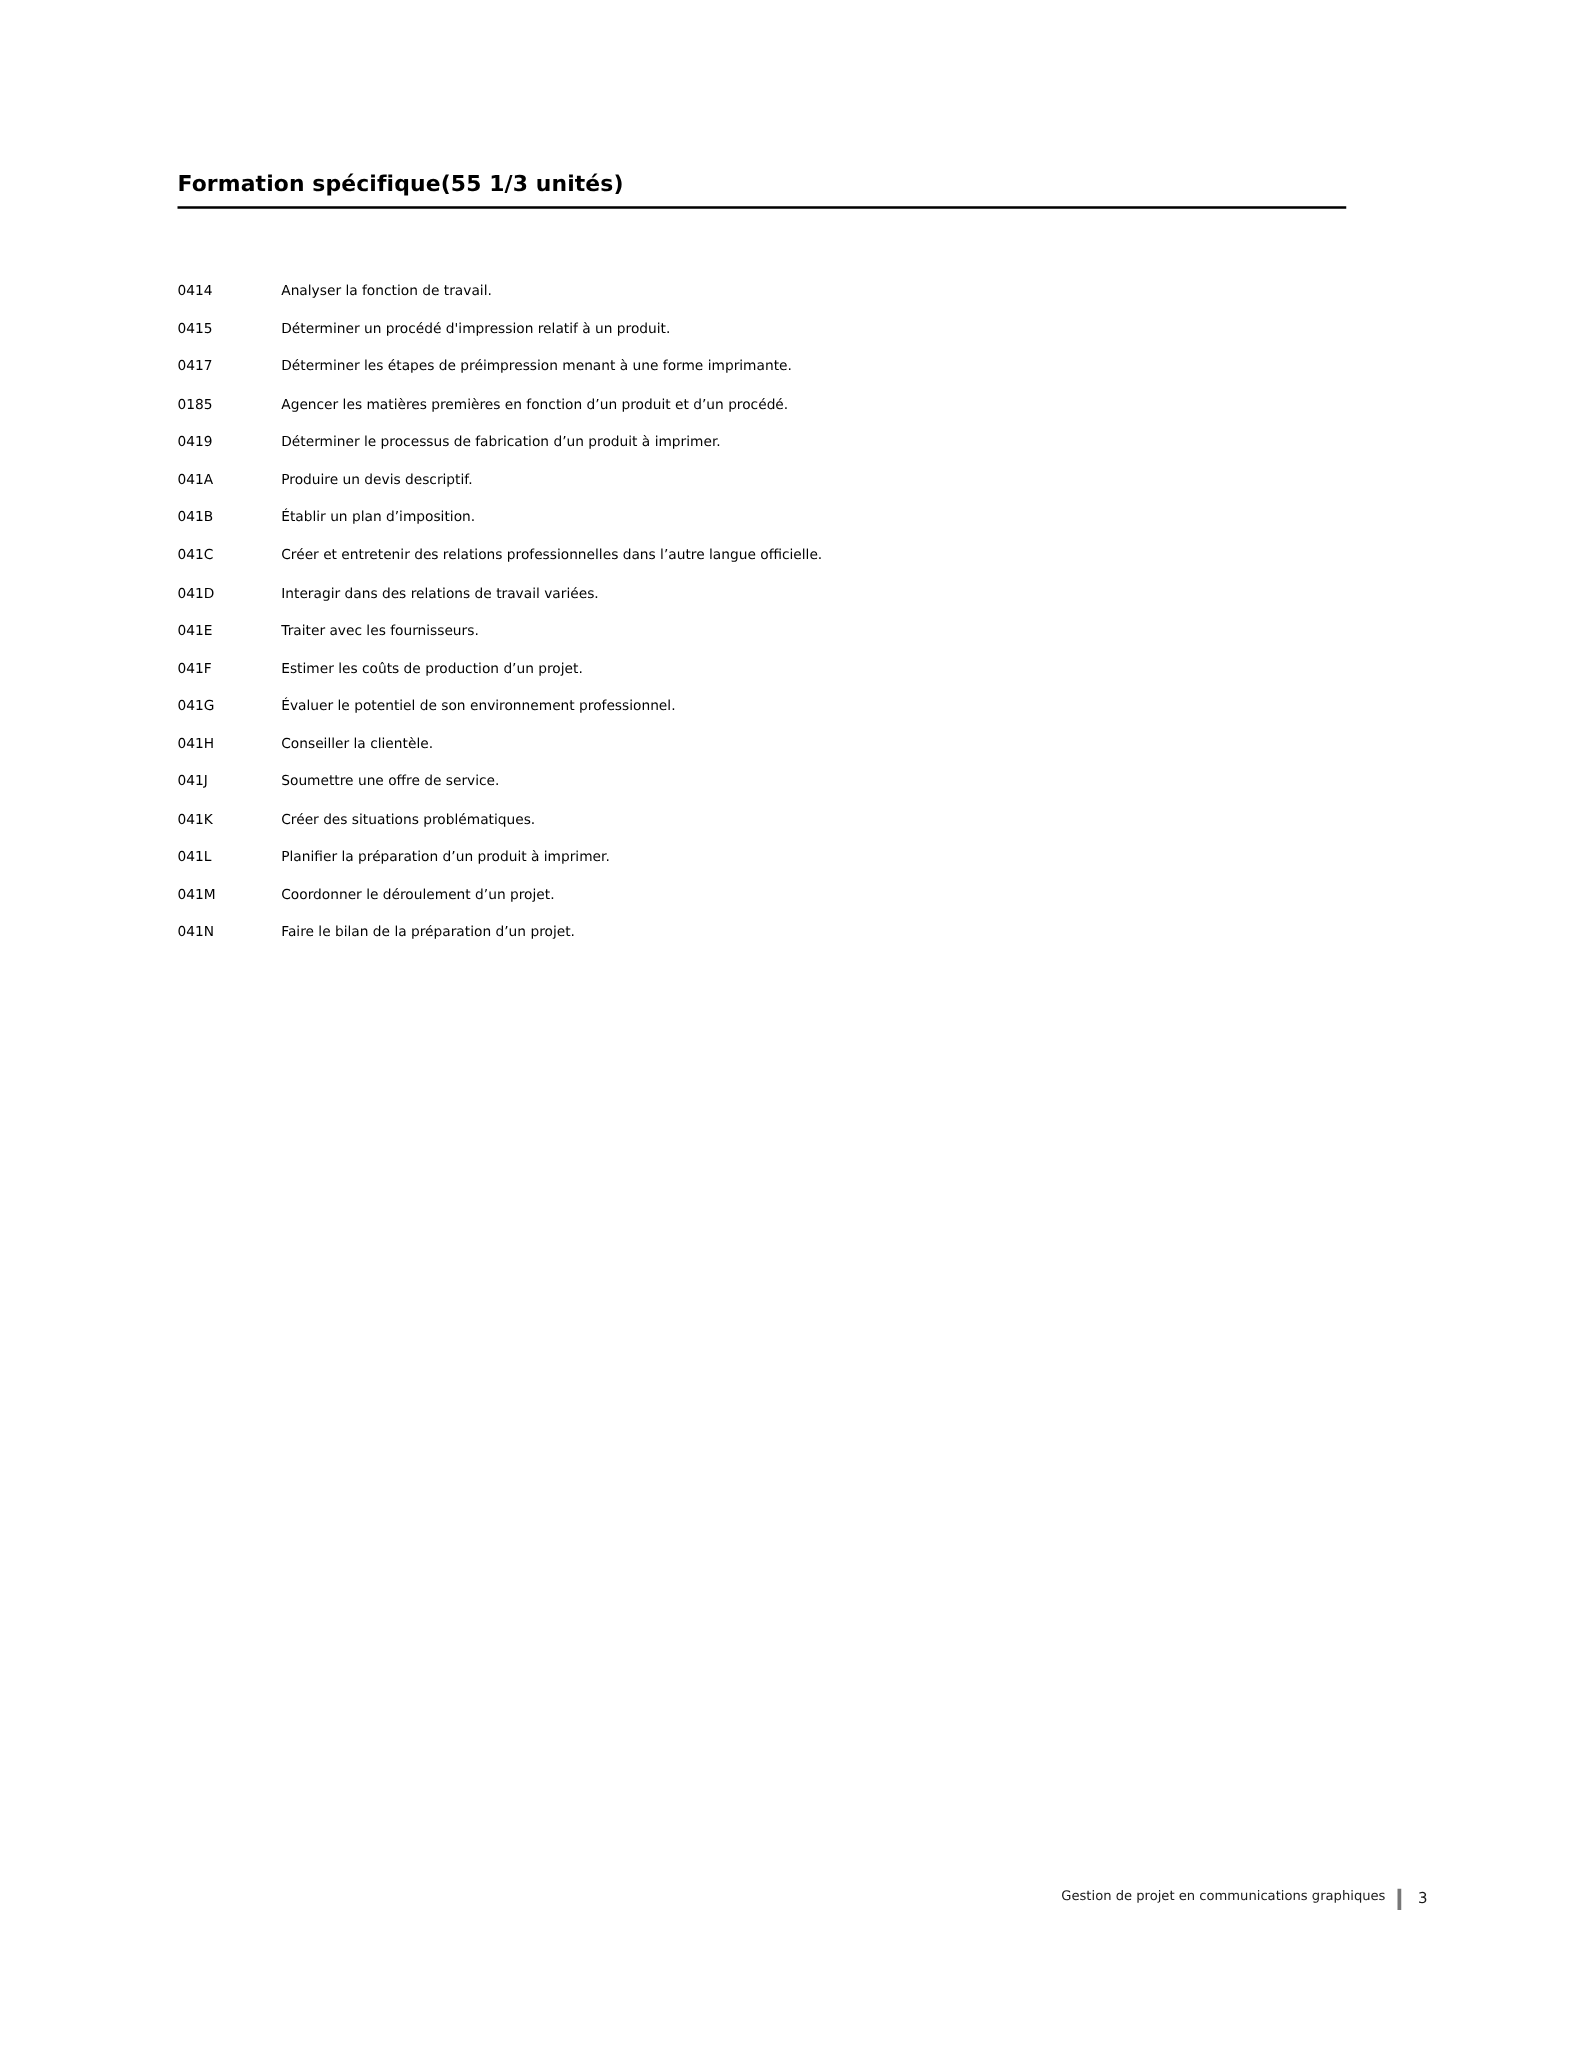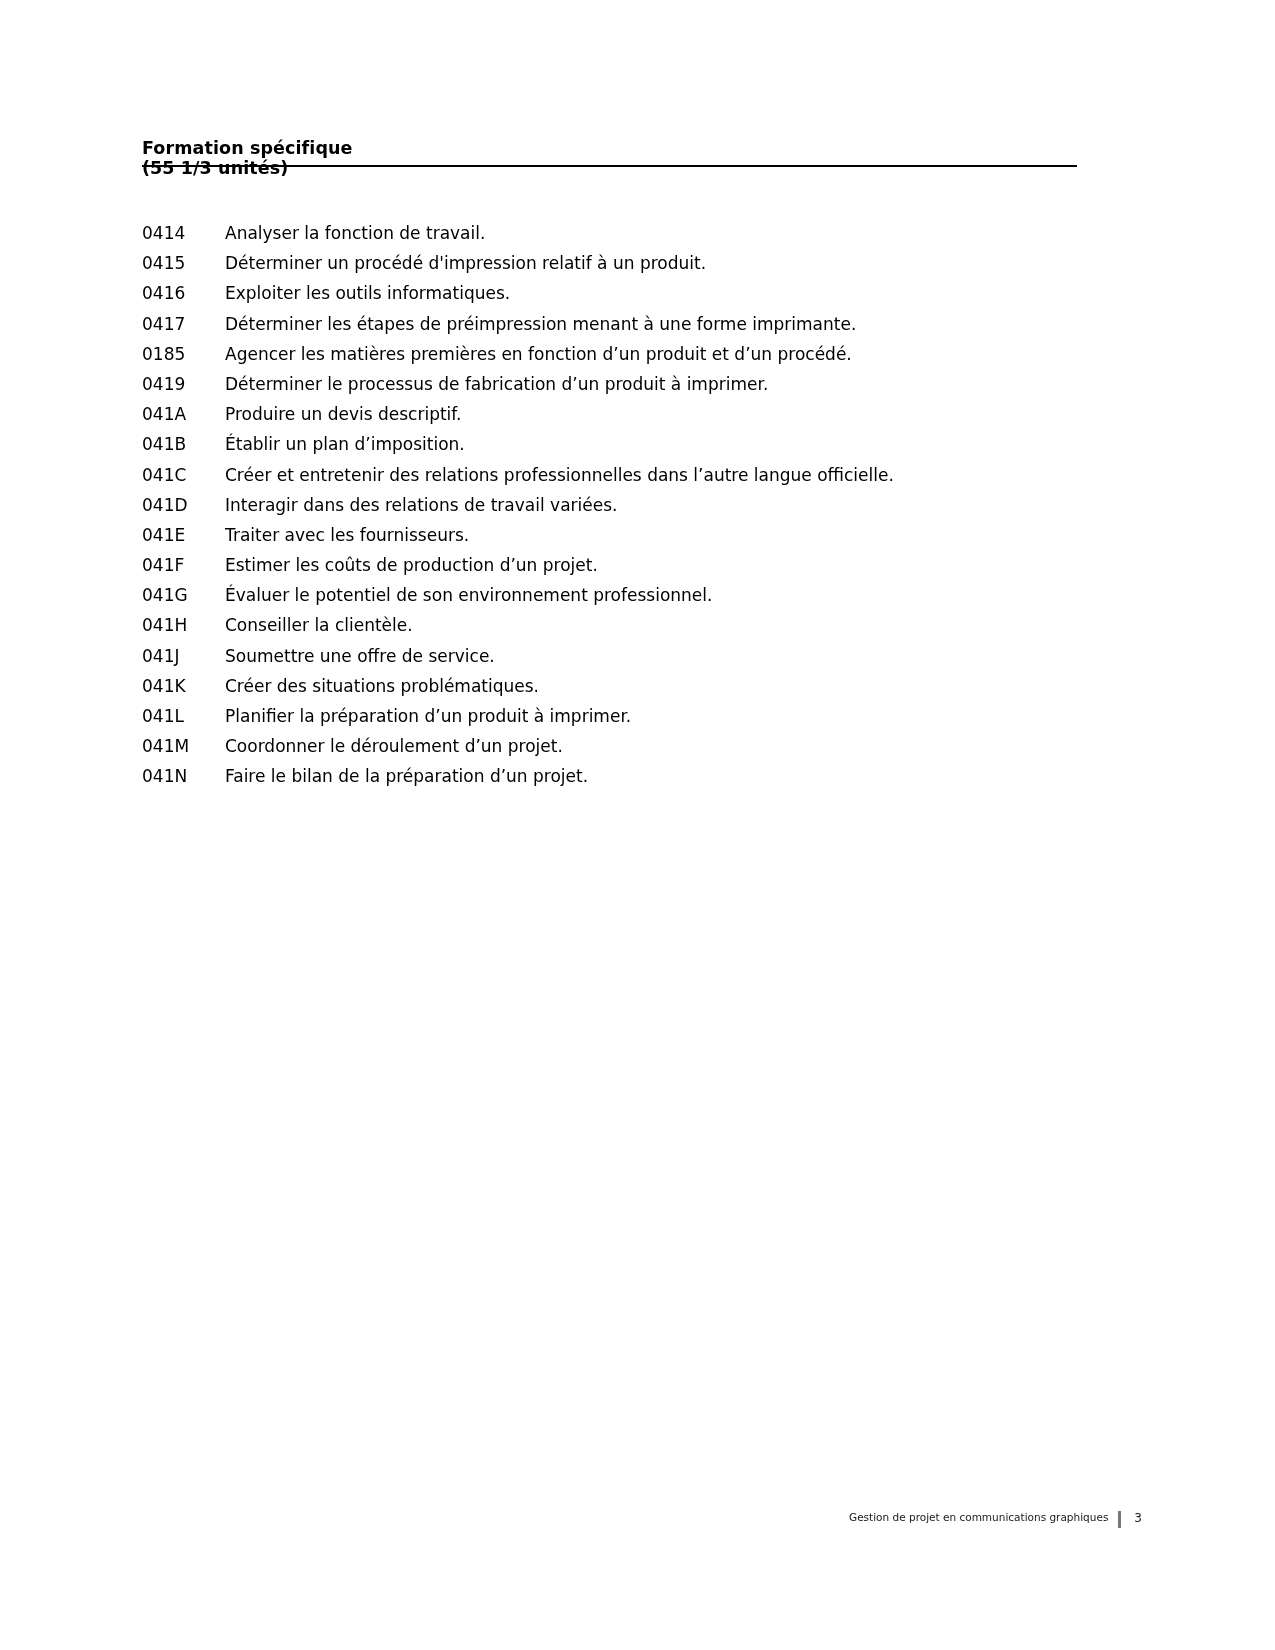--- a/index.html
+++ b/index.html
@@ -27,42 +27,41 @@
     position: absolute;
     left: 142px;
     top: 138px;
     width: 935px;
     display: flex;
     justify-content: flex-start;
     align-items: baseline;
     font-weight: bold;
     font-size: 17.5px;
     letter-spacing: 0.1px;
-    flex-direction: column;
   }
   .header-rule {
     position: absolute;
     left: 142px;
     top: 165px;
     width: 935px;
     height: 2px;
     background: #000000;
   }
   
   .list {
     position: absolute;
     left: 142px;
     top: 222px;
     width: 940px;
   }
   .list-row {
     display: flex;
     align-items: baseline;
     margin-bottom: 8.2px;
-    font-size: 17px;
+    font-size: 11px;
     line-height: 22px;
   }
   .code {
     width: 83px;
     flex: 0 0 83px;
     white-space: nowrap;
   }
   .desc {
     flex: 1 1 auto;
   }
@@ -101,24 +100,20 @@
   <div class="header-rule"></div>
 
   <div class="list">
       <div class="list-row">
         <span class="code">0414</span>
         <span class="desc">Analyser la fonction de travail.</span>
       </div>
       <div class="list-row">
         <span class="code">0415</span>
         <span class="desc">Déterminer un procédé d'impression relatif à un produit.</span>
-      </div>
-      <div class="list-row">
-        <span class="code">0416</span>
-        <span class="desc">Exploiter les outils informatiques.</span>
       </div>
       <div class="list-row">
         <span class="code">0417</span>
         <span class="desc">Déterminer les étapes de préimpression menant à une forme imprimante.</span>
       </div>
       <div class="list-row">
         <span class="code">0185</span>
         <span class="desc">Agencer les matières premières en fonction d’un produit et d’un procédé.</span>
       </div>
       <div class="list-row">

